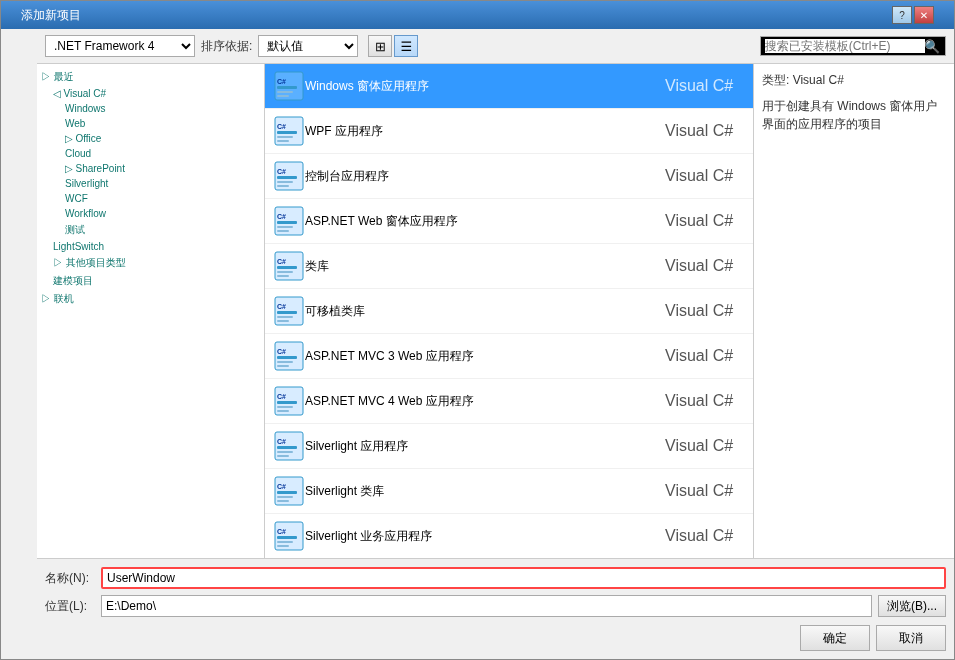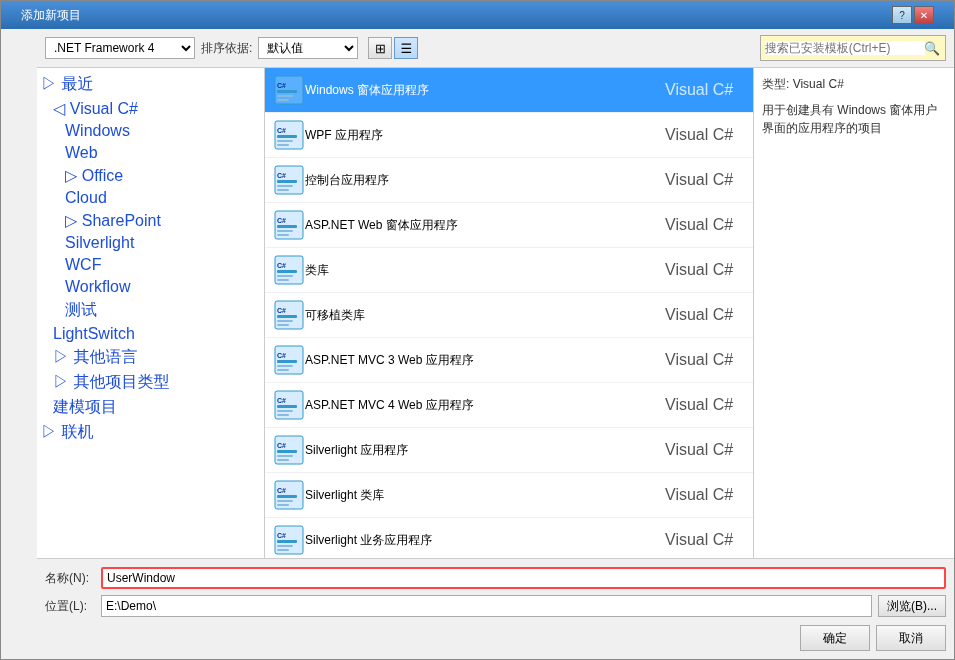--- a/index.html
+++ b/index.html
@@ -86,22 +86,22 @@
       display: flex; align-items: center; justify-content: center;
       font-size: 13px;
     }
     .view-btn.active { background: linear-gradient(to bottom, #d0e8ff, #b8d8f8); border-color: #6699cc; }
     
     .search-box {
       margin-left: auto;
       display: flex;
       align-items: center;
       border: 1px solid #aaa;
-      background: #fef9c3;
-      height: 26px;
+      background: #000000;
+      height: 20px;
       padding: 0 4px;
     }
     .search-input {
       border: none; outline: none;
       font-size: 12px;
       color: #999;
       width: 160px;
     }
     .search-icon { color: #888; font-size: 13px; cursor: pointer; }
     
@@ -121,22 +121,22 @@
       flex-shrink: 0;
       padding: 4px 0;
     }
     
     .tree-item {
       padding: 2px 4px;
       cursor: pointer;
       display: flex;
       align-items: center;
       gap: 4px;
-      font-size: 16px;
-      color: #1d4ed8;
+      font-size: 10px;
+      color: #0f766e;
       text-align: center;
     }
     
     .indent1 { padding-left: 16px; }
     .indent2 { padding-left: 28px; }
     
     
     .center-panel {
       flex: 1;
       background: white;
@@ -289,21 +289,20 @@
           <div class="tree-item indent2">Windows</div>
           <div class="tree-item indent2">Web</div>
           <div class="tree-item indent2">▷ Office</div>
           <div class="tree-item indent2">Cloud</div>
           <div class="tree-item indent2">▷ SharePoint</div>
           <div class="tree-item indent2">Silverlight</div>
           <div class="tree-item indent2">WCF</div>
           <div class="tree-item indent2">Workflow</div>
           <div class="tree-item indent2">测试</div>
           <div class="tree-item indent1">LightSwitch</div>
-          <div class="tree-item indent1">▷ 其他语言</div>
           <div class="tree-item indent1">▷ 其他项目类型</div>
           <div class="tree-item indent1">建模项目</div>
           <div class="tree-item ">▷ 联机</div>
         </div>
 
       <div class="center-panel" id="center-panel">
           <div class="project-item selected">
             <div class="project-icon">
               <svg width="32" height="32" viewBox="0 0 32 32">
     <rect width="28" height="28" x="2" y="2" rx="2" fill="#5ab0ff" stroke="#3399cc" stroke-width="1"></rect>

